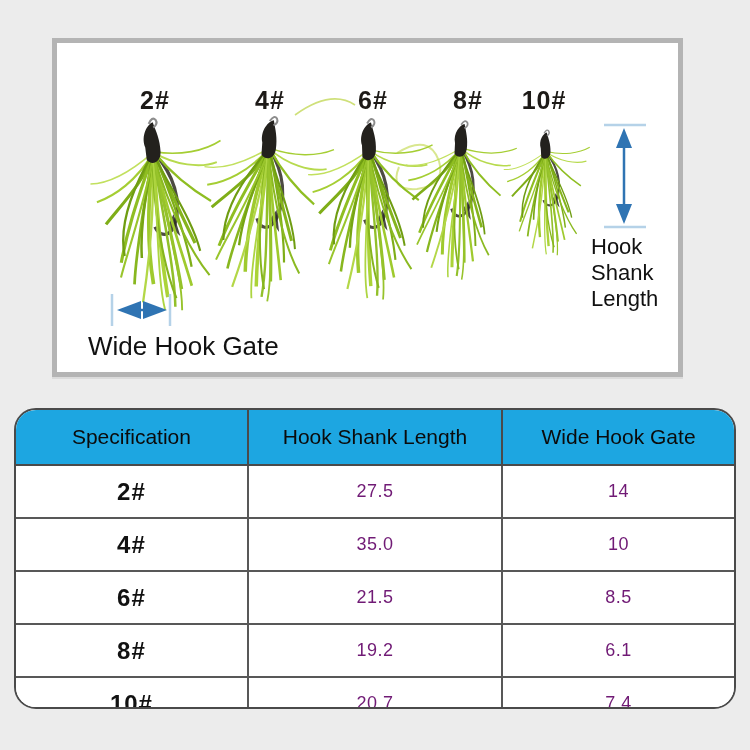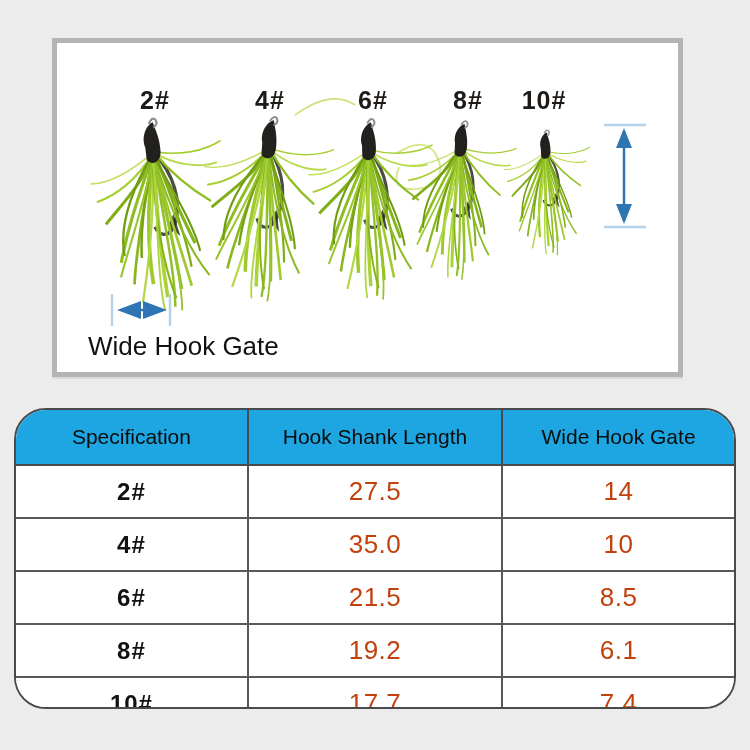--- a/index.html
+++ b/index.html
@@ -30,34 +30,34 @@
   }
   .shank-label span{display:block;}
   .gate-label{
     position:absolute;left:31px;top:288px;
     font-size:26px;color:#111;white-space:nowrap;
   }
 
   
   .spec-table-wrap{
     position:absolute;left:14px;top:408px;width:722px;height:301px;
-    box-sizing:border-box;border:2px solid #4a4a4a;border-radius:32px;
+    box-sizing:border-box;border:2px solid #4a4a4a;border-radius:22px;
     overflow:hidden;background:#ffffff;
   }
   table.spec{
     width:100%;height:100%;border-collapse:collapse;border-style:hidden;
     table-layout:fixed;
   }
   table.spec th{
     background:#1da6e1;color:#0b0b0b;font-size:21px;font-weight:normal;
     height:52px;border:2px solid #4a4a4a;text-align:center;
   }
   table.spec td{
     height:49px;border:2px solid #585858;text-align:center;
-    font-size:26px;color:#c2410c;background:#ffffff;letter-spacing:0.5px;
+    font-size:18px;color:#701a75;background:#ffffff;letter-spacing:0.5px;
   }
   table.spec td.spec-col{
     font-size:24px;font-weight:bold;color:#111;letter-spacing:1px;
   }
 </style>
 </head>
 <body>
 
 <div class="page">
 
@@ -135,20 +135,25 @@
         <polygon points="110,267 86,258 86,276" fill="#2f74b3"></polygon>
       </g>
     </svg>
 
     <div class="size-label sl-0">2#</div>
     <div class="size-label sl-1">4#</div>
     <div class="size-label sl-2">6#</div>
     <div class="size-label sl-3">8#</div>
     <div class="size-label sl-4">10#</div>
 
+    <div class="shank-label">
+      <span>Hook</span>
+      <span>Shank</span>
+      <span>Length</span>
+    </div>
     <div class="gate-label">Wide Hook Gate</div>
   </div>
 
   <div class="spec-table-wrap">
     <table class="spec">
       <colgroup>
         <col style="width:32.3%">
           <col style="width:35.4%">
           <col style="width:32.3%">
       </colgroup>
@@ -175,20 +180,20 @@
           <td>21.5</td>
           <td>8.5</td>
         </tr>
         <tr>
           <td class="spec-col">8#</td>
           <td>19.2</td>
           <td>6.1</td>
         </tr>
         <tr>
           <td class="spec-col">10#</td>
-          <td>17.7</td>
+          <td>20.7</td>
           <td>7.4</td>
         </tr>
       </tbody>
     </table>
   </div>
 
 </div>
 
 </body></html>

